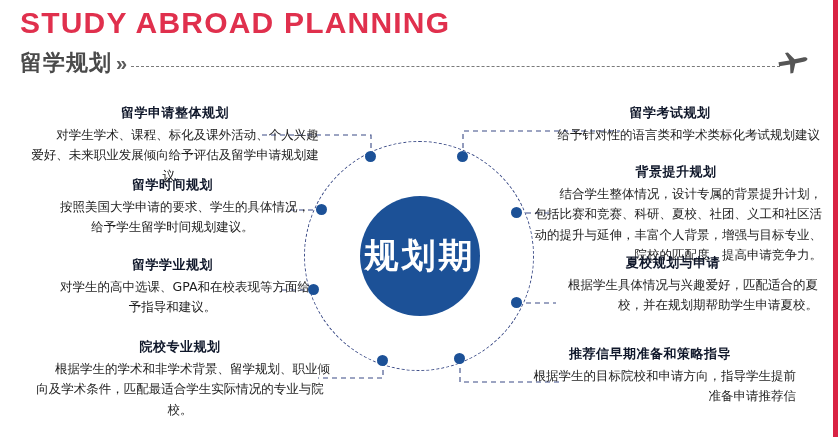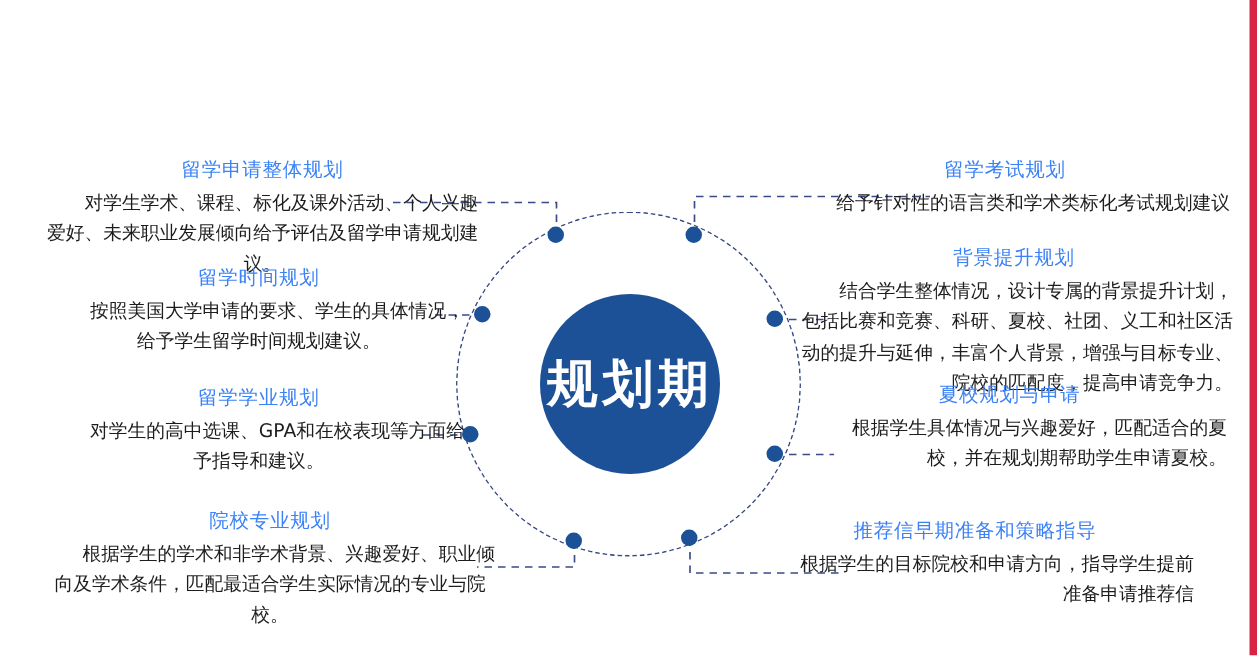--- a/index.html
+++ b/index.html
@@ -73,21 +73,21 @@
     position:absolute;width:11px;height:11px;border-radius:50%;
     background:#1c5197;
   }
 
   
   .conn{position:absolute;left:0;top:0;width:838px;height:437px;pointer-events:none;}
 
   
   .blk{position:absolute;}
   .blk .bt{
-    color:#3b82f6;font-size:13px;font-weight:normal;letter-spacing:0.5px;
+    color:#0f172a;font-size:13px;font-weight:bold;letter-spacing:0.5px;
     font-family:"DejaVu Sans","Liberation Sans",sans-serif;
     margin-bottom:3px;
   }
   .blk .bb{
     color:#1d1d1d;font-size:12.5px;line-height:1.62;
     font-family:"DejaVu Sans","Liberation Sans",sans-serif;
     text-indent:2em;
   }
   .blk.left .bt{text-align:center;}
   .blk.left .bb{text-align:center;}
@@ -108,20 +108,33 @@
   #blk-exam .bb{text-indent:0;}
   #blk-recommend .bb{text-indent:2em;}
 </style>
 </head>
 <body>
 
 <div class="stage">
 
   <div class="edge-bar"></div>
 
+  <div class="header">
+    <div class="title-en">STUDY ABROAD PLANNING</div>
+    <div class="title-row">
+      <div class="title-cn">留学规划</div>
+      <div class="chev">»</div>
+      <div class="head-dash"></div>
+      <svg class="plane" viewBox="0 0 34 26">
+        <path d="M2.5 14.3 L13.4 12.6 L9.0 5.0 L11.9 4.4 L18.6 11.3 L27.0 9.5
+                 C29.3 9.0 31.2 9.6 31.4 10.8 C31.6 12.0 30.0 13.2 27.7 13.7
+                 L19.3 15.5 L17.2 24.9 L14.4 25.5 L14.1 16.5 L3.2 18.3 Z" fill="#555555"></path>
+      </svg>
+    </div>
+  </div>
 
   <svg class="conn" viewBox="0 0 838 437">
     <g stroke="#3a4a86" stroke-width="1.1" fill="none" stroke-dasharray="5,4">
 
       <path d="M371,157 L371,135 L262,135"></path>
 
       <path d="M463,157 L463,131 L560,131 L620,131"></path>
 
       <path d="M322,210 L290,210"></path>
 
@@ -162,21 +175,21 @@
     <div class="bb">按照美国大学申请的要求、学生的具体情况，给予学生留学时间规划建议。</div>
   </div>
 
   <div class="blk left" id="blk-academic">
     <div class="bt">留学学业规划</div>
     <div class="bb">对学生的高中选课、GPA和在校表现等方面给予指导和建议。</div>
   </div>
 
   <div class="blk left" id="blk-school">
     <div class="bt">院校专业规划</div>
-    <div class="bb">根据学生的学术和非学术背景、兴趣爱好、职业倾向及学术条件，匹配最适合学生实际情况的专业与院校。</div>
+    <div class="bb">根据学生的学术和非学术背景、留学规划、职业倾向及学术条件，匹配最适合学生实际情况的专业与院校。</div>
   </div>
 
   <div class="blk right" id="blk-exam">
     <div class="bt">留学考试规划</div>
     <div class="bb">给予针对性的语言类和学术类标化考试规划建议</div>
   </div>
 
   <div class="blk right" id="blk-background">
     <div class="bt">背景提升规划</div>
     <div class="bb">结合学生整体情况，设计专属的背景提升计划，包括比赛和竞赛、科研、夏校、社团、义工和社区活动的提升与延伸，丰富个人背景，增强与目标专业、院校的匹配度，提高申请竞争力。</div>

